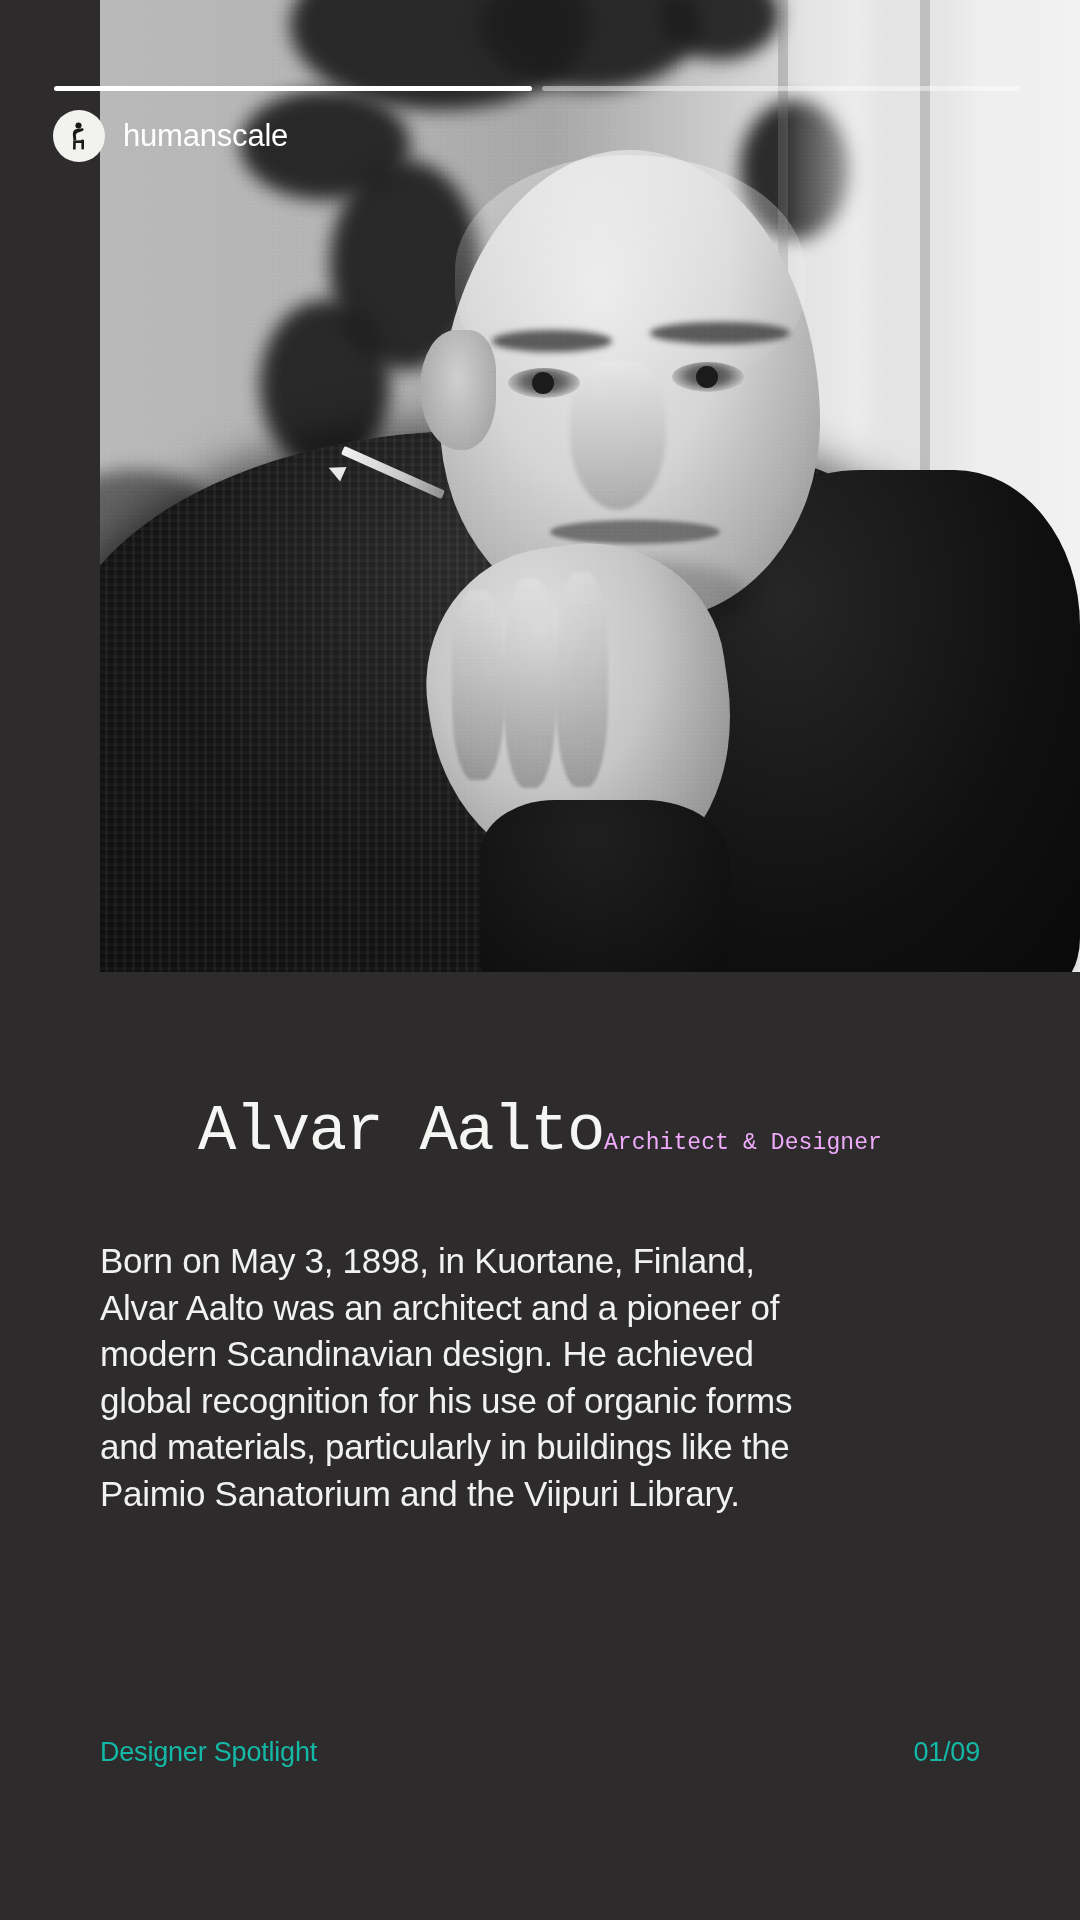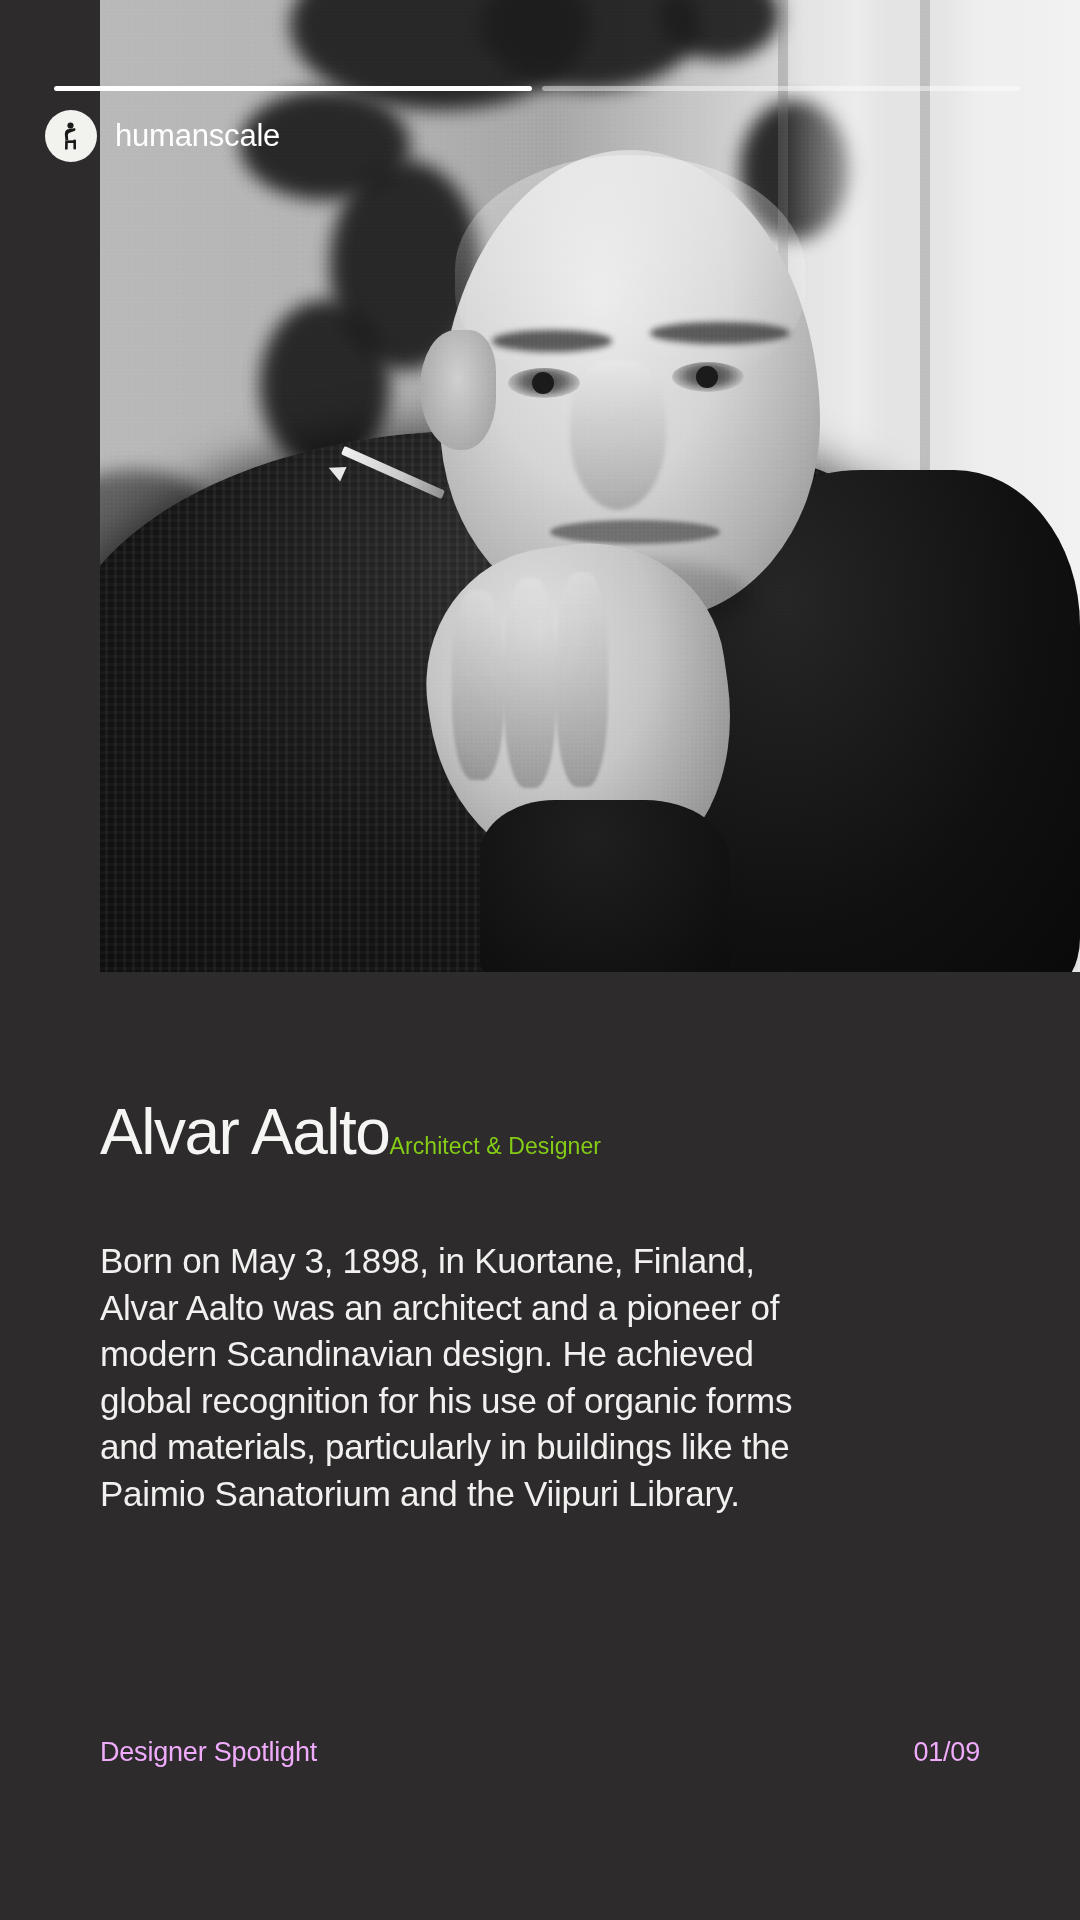--- a/index.html
+++ b/index.html
@@ -175,21 +175,21 @@
     z-index:5;
   }
   .seg{
     flex:1; height:5px; border-radius:4px;
     background:rgba(255,255,255,.45);
   }
   .seg.active{ background:#ffffff; }
 
   
   .brand{
-    position:absolute; left:45px; top:110px;
+    position:absolute; left:53px; top:110px;
     display:flex; align-items:center; gap:18px;
     z-index:6;
   }
   .brand-badge{
     width:52px;height:52px;border-radius:50%;
     background:#f2f2ef;
     display:flex;align-items:center;justify-content:center;
     flex:0 0 auto;
   }
   .brand-name{
@@ -198,52 +198,53 @@
     letter-spacing:-.2px;
     font-weight:400;
   }
 
   
   .content{
     position:absolute; left:0; right:0; top:972px; bottom:0;
     padding:0 100px;
   }
   .headline-row{
-    display:flex; align-items:baseline; justify-content:flex-start;
+    display:flex; align-items:baseline; justify-content:center;
     margin-top:128px;
+    font-family:Liberation Mono, monospace;
   }
   .name{
     color:#f5f5f3;
     font-size:64px;
     font-weight:400;
     letter-spacing:-1.5px;
     line-height:1;
   }
   .role{
-    color:#84cc16;
+    color:#f0abfc;
     font-size:23px;
     font-weight:400;
     letter-spacing:.1px;
     white-space:nowrap;
   }
   .bio{
     margin-top:74px;
     color:#f1f1ef;
     font-size:35px;
     line-height:1.33;
     letter-spacing:-.3px;
     max-width:700px;
     font-weight:400;
   }
   .footer{
     position:absolute; left:100px; right:100px; bottom:152px;
     display:flex; align-items:baseline; justify-content:space-between;
   }
   .footer-label, .footer-count{
-    color:#f0abfc;
+    color:#14b8a6;
     font-size:27px;
     font-weight:400;
     letter-spacing:-.2px;
   }
 </style>
 </head>
 <body>
 
 <div class="story">
 

